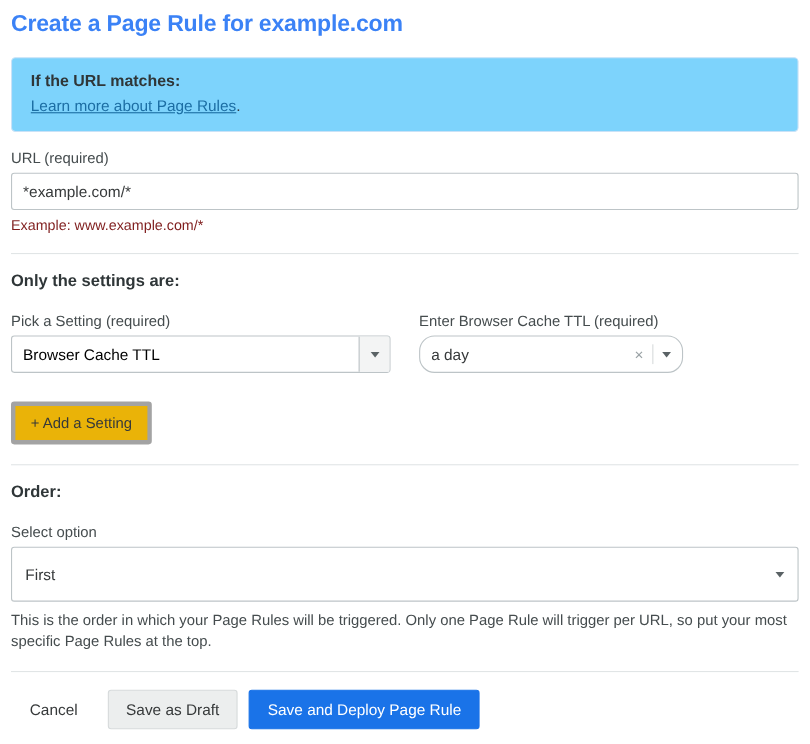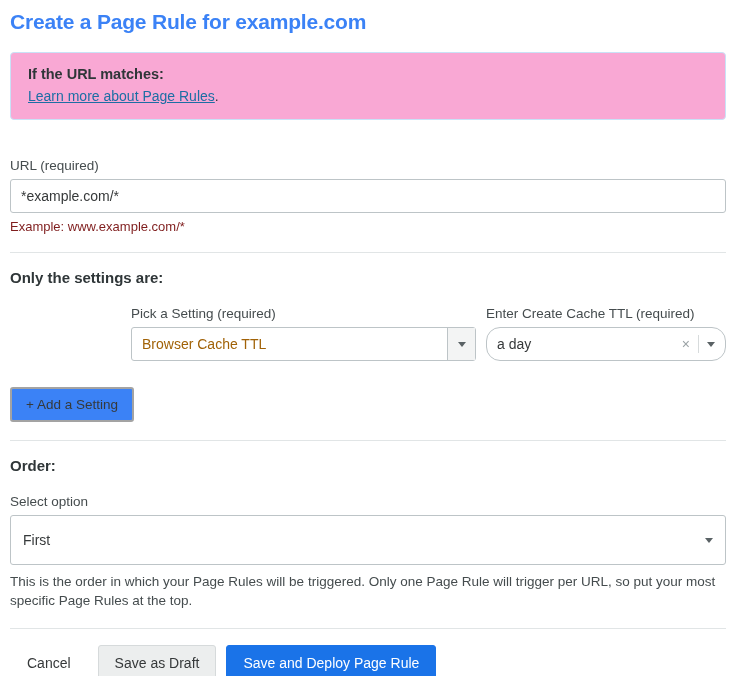--- a/index.html
+++ b/index.html
@@ -20,25 +20,25 @@
     padding: 0 10px;
   }
   .page-title {
     font-size: 21px;
     font-weight: bold;
     color: #3b82f6;
     margin: 10px 0 18px 0;
     letter-spacing: -0.2px;
   }
   .info-box {
-    background: #f9a8d4;
+    background: #7dd3fc;
     border: 1px solid #c9e2f7;
     border-radius: 4px;
     padding: 13px 17px 15px 17px;
-    margin-bottom: 38px;
+    margin-bottom: 16px;
   }
   .info-title {
     font-weight: bold;
     font-size: 14.5px;
     color: #2f3638;
     margin-bottom: 6px;
   }
   .info-text {
     font-size: 14px;
     line-height: 20px;
@@ -78,36 +78,35 @@
     margin: 18px 0 16px 0;
   }
   .section-title {
     font-weight: bold;
     font-size: 15px;
     color: #2f3638;
     margin-bottom: 20px;
   }
   .row {
     display: flex;
-    gap: 10px;
+    gap: 26px;
     align-items: flex-start;
-    justify-content: flex-end;
   }
   .col-setting { width: 345px; }
   .col-ttl { width: 240px; }
   .select-box {
     position: relative;
     height: 34px;
     border: 1px solid #bdc4c7;
     border-radius: 3px;
     background: #fff;
     display: flex;
     align-items: center;
     font-size: 14px;
-    color: #a16207;
+    color: #000000;
     padding: 0 10px;
   }
   .select-box .value { flex: 1; }
   .select-arrow-btn {
     position: absolute;
     right: 0;
     top: 0;
     height: 32px;
     width: 28px;
     background: #f3f4f4;
@@ -142,22 +141,22 @@
     line-height: 1;
   }
   .vsep {
     width: 1px;
     height: 18px;
     background: #d7dbdc;
     margin-right: 8px;
   }
   .add-setting-btn {
     margin-top: 26px;
-    background: #3b82f6;
-    border: 2px solid #a3a3a3;
+    background: #eab308;
+    border: 4px solid #a3a3a3;
     border-radius: 3px;
     padding: 8px 14px;
     font-size: 13.5px;
     color: #36393a;
     font-family: "Liberation Sans", sans-serif;
     cursor: pointer;
   }
   .order-select {
     position: relative;
     height: 50px;
@@ -231,21 +230,21 @@
       <div class="field-label">Pick a Setting (required)</div>
       <div class="select-box">
         <span class="value">Browser Cache TTL</span>
         <span class="select-arrow-btn">
           <span class="caret"></span>
         </span>
       </div>
     </div>
 
     <div class="col-ttl">
-      <div class="field-label">Enter Create Cache TTL (required)</div>
+      <div class="field-label">Enter Browser Cache TTL (required)</div>
       <div class="ttl-box">
         <span class="value">a day</span>
         <span class="clear-x">×</span>
         <span class="vsep"></span>
         <span class="caret"></span>
       </div>
     </div>
   </div>
 
   <button class="add-setting-btn">+ Add a Setting</button>

